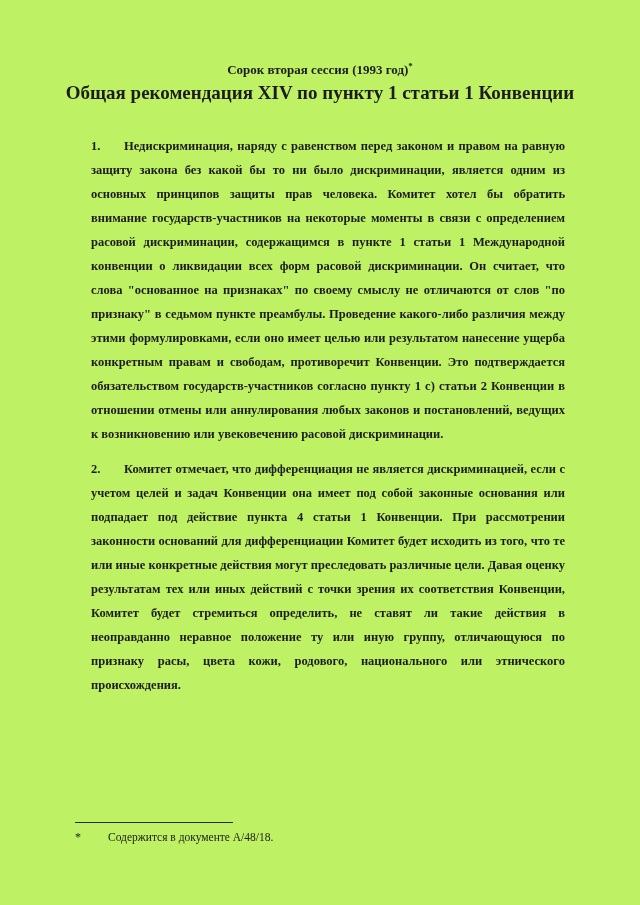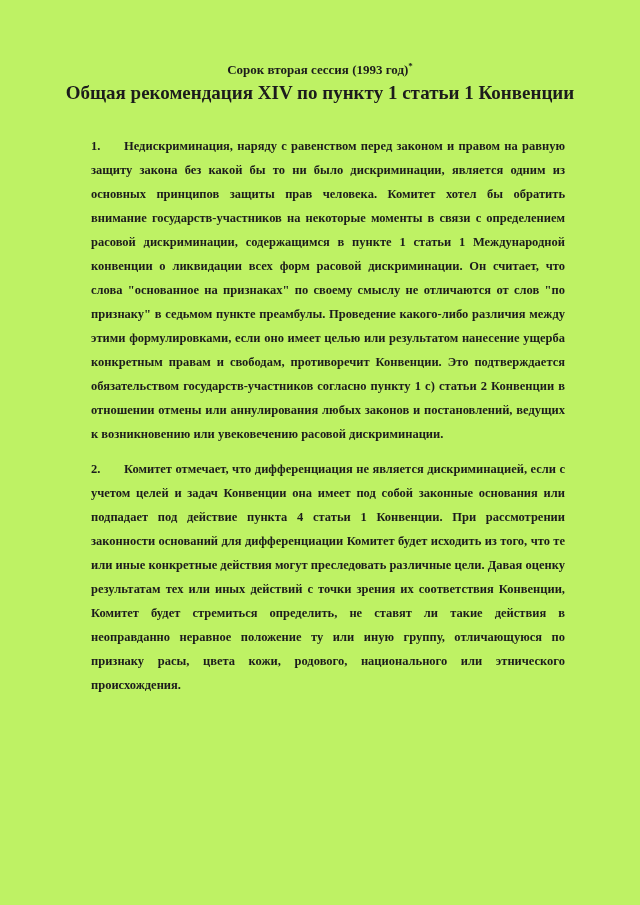--- a/index.html
+++ b/index.html
@@ -82,14 +82,18 @@
   <div class="doc-header">
     <div class="doc-title"><span>Сорок вторая сессия (1993 год)</span><sup class="title-note">*</sup></div>
     <div class="doc-subtitle">Общая рекомендация XIV по пункту 1 статьи 1 Конвенции</div>
   </div>
 
   <div class="doc-body">
     <p class="para"><span class="para-num">1.</span><span>Недискриминация, наряду с равенством перед законом и правом на равную защиту закона без какой бы то ни было дискриминации, является одним из основных принципов защиты прав человека.  Комитет хотел бы обратить внимание государств-участников на некоторые моменты в связи с определением расовой дискриминации, содержащимся в пункте 1 статьи 1 Международной конвенции о ликвидации всех форм расовой дискриминации.  Он считает, что слова "основанное на признаках" по своему смыслу не отличаются от слов "по признаку" в седьмом пункте преамбулы.  Проведение какого-либо различия между этими формулировками, если оно имеет целью или результатом нанесение ущерба конкретным правам и свободам, противоречит Конвенции.  Это подтверждается обязательством государств-участников согласно пункту 1 с) статьи 2 Конвенции в отношении отмены или аннулирования любых законов и постановлений, ведущих к возникновению или увековечению расовой дискриминации.</span></p>
     <p class="para"><span class="para-num">2.</span><span>Комитет отмечает, что дифференциация не является дискриминацией, если с учетом целей и задач Конвенции она имеет под собой законные основания или подпадает под действие пункта 4 статьи 1 Конвенции.  При рассмотрении законности оснований для дифференциации Комитет будет исходить из того, что те или иные конкретные действия могут преследовать различные цели.  Давая оценку результатам тех или иных действий с точки зрения их соответствия Конвенции, Комитет будет стремиться определить, не ставят ли такие действия в неоправданно неравное положение ту или иную группу, отличающуюся по признаку расы, цвета кожи, родового, национального или этнического происхождения.</span></p>
   </div>
 
+  <div class="footnote">
+    <div class="footnote-rule"></div>
+    <div class="footnote-line"><span class="fn-marker">*</span><span>Содержится в документе A/48/18.</span></div>
+  </div>
 
 </div>
 
 </body></html>

